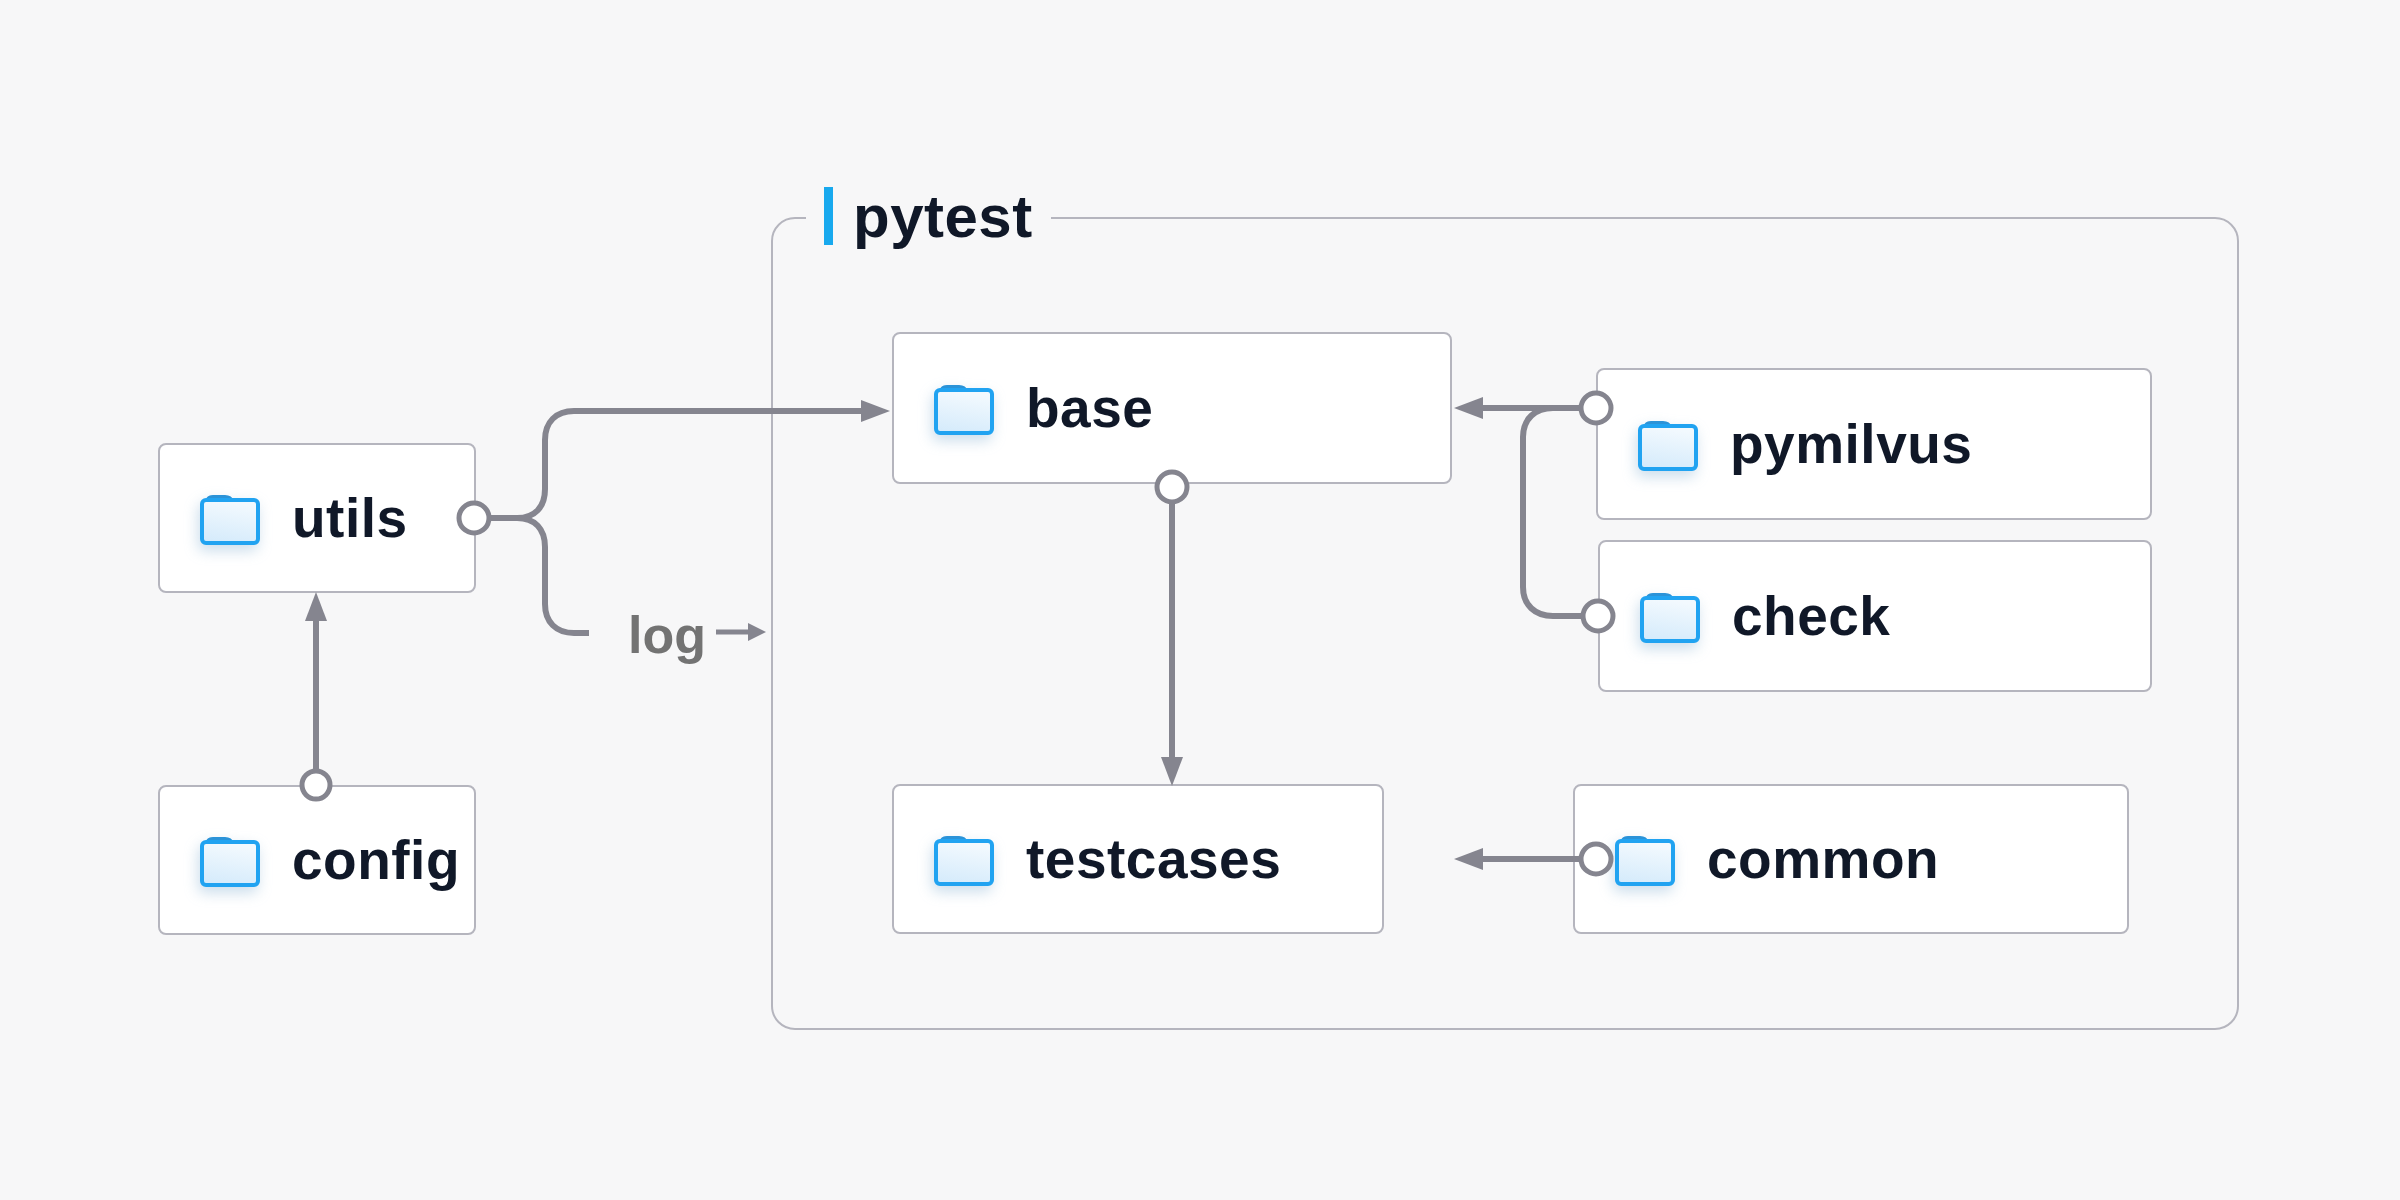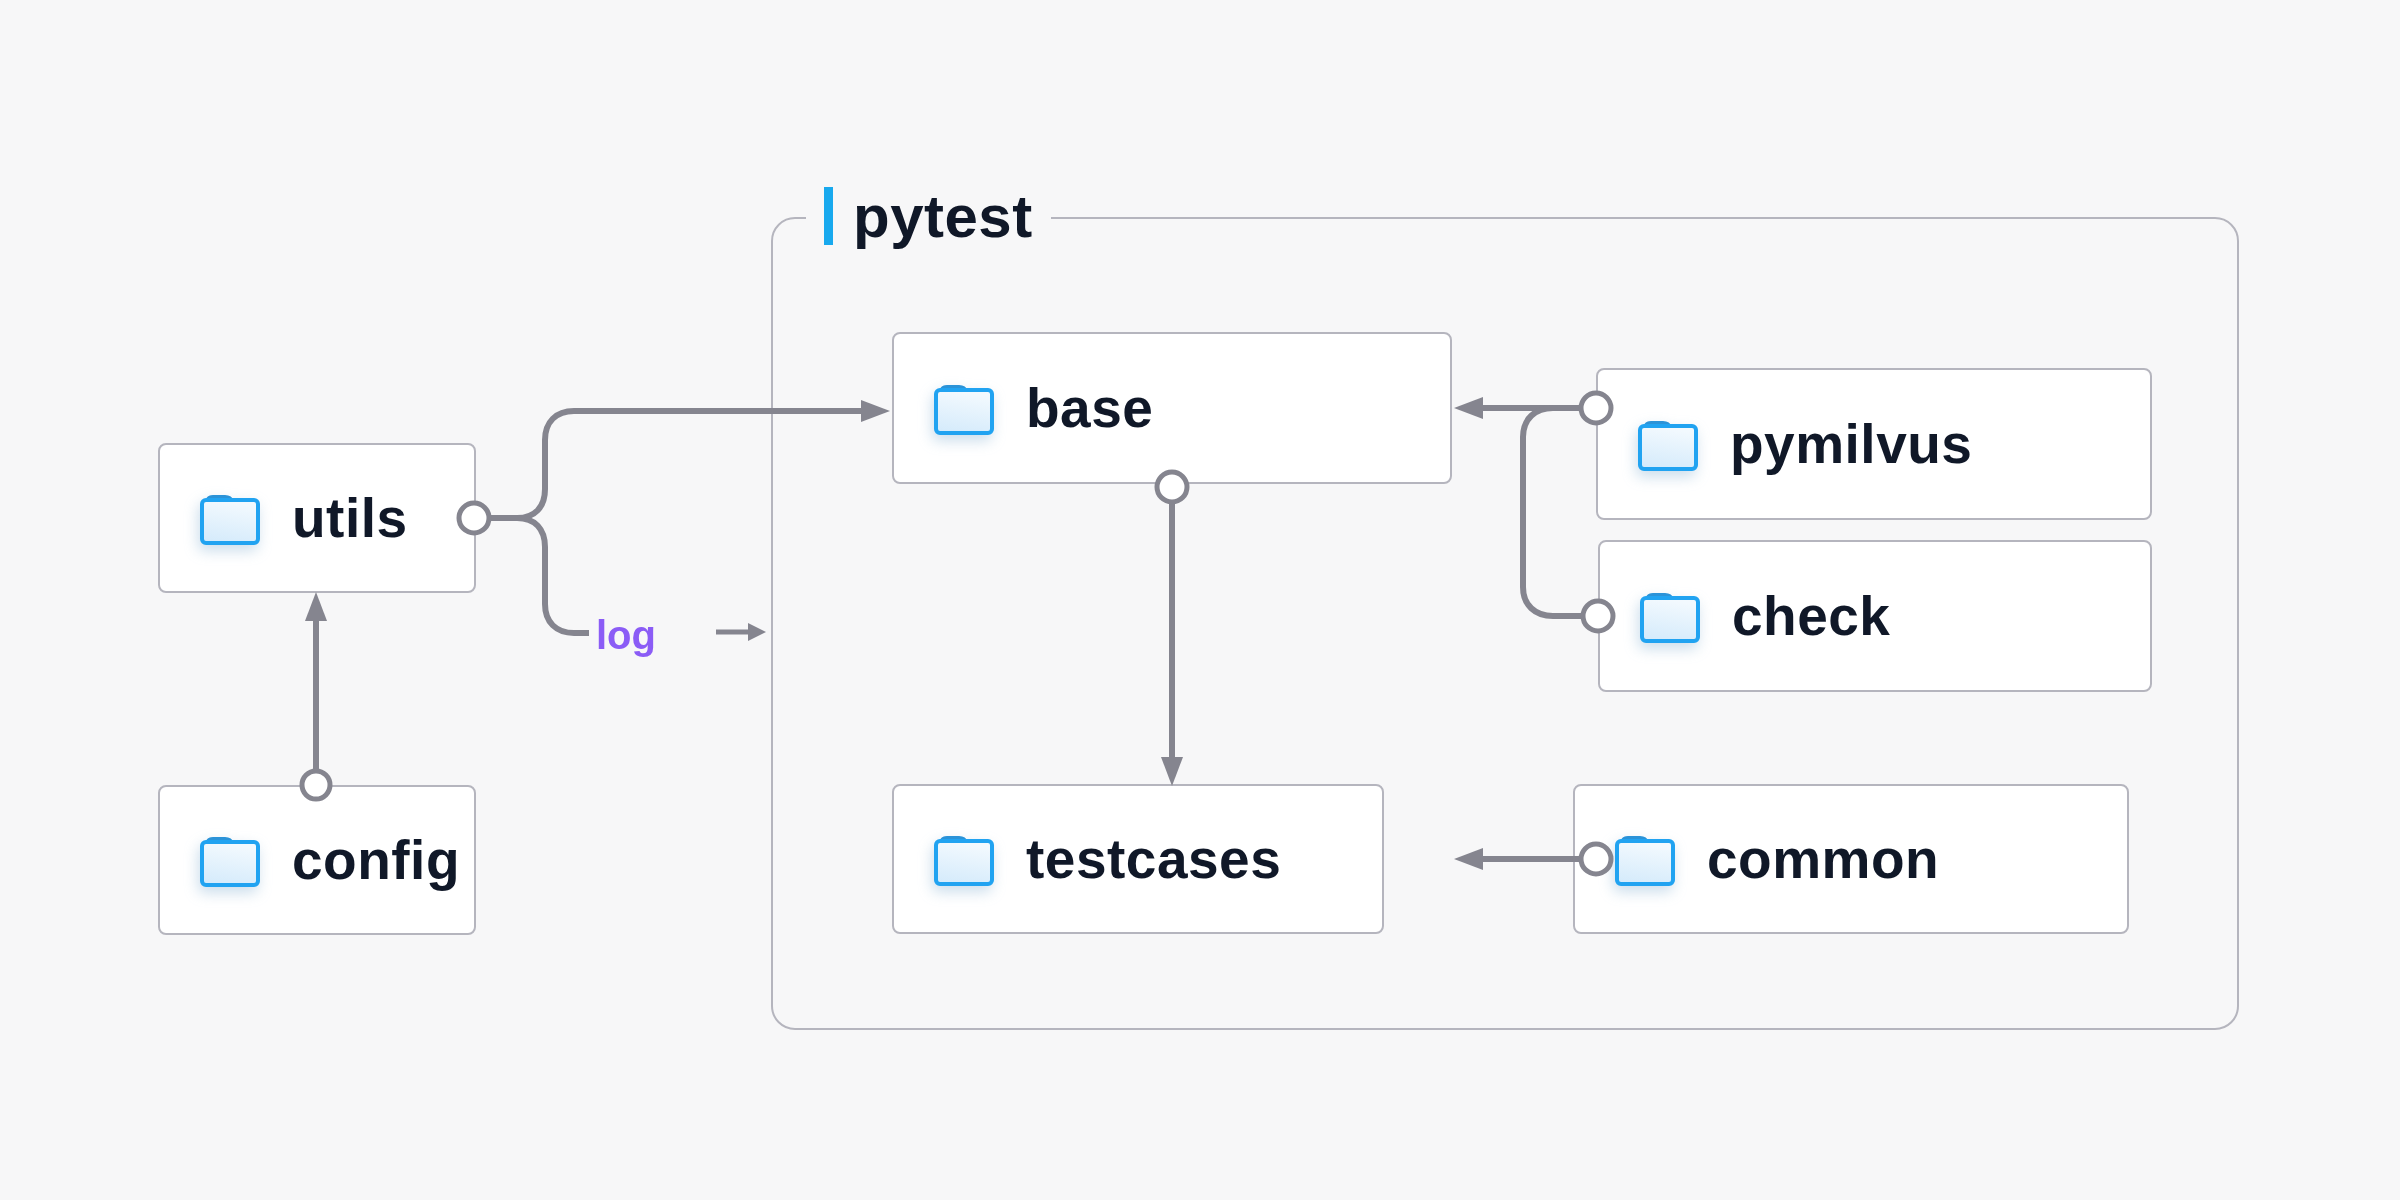--- a/index.html
+++ b/index.html
@@ -81,24 +81,24 @@
   #node-check     { left: 1598px; top: 540px; width: 554px; height: 152px; }
   #node-testcases { left: 892px;  top: 784px; width: 492px; height: 150px; }
   #node-common    { left: 1573px; top: 784px; width: 556px; height: 150px; }
 
   
   .log-label {
     position: absolute;
     left: 596px; top: 604px;
     width: 110px; height: 62px;
     line-height: 62px;
-    text-align: left;
-    font-size: 40px;
+    text-align: right;
+    font-size: 52px;
     font-weight: 700;
-    color: #8b5cf6;
+    color: #737373;
     z-index: 3;
   }
 
   
   #edges {
     position: absolute;
     inset: 0;
     width: 2400px;
     height: 1200px;
     z-index: 4;

